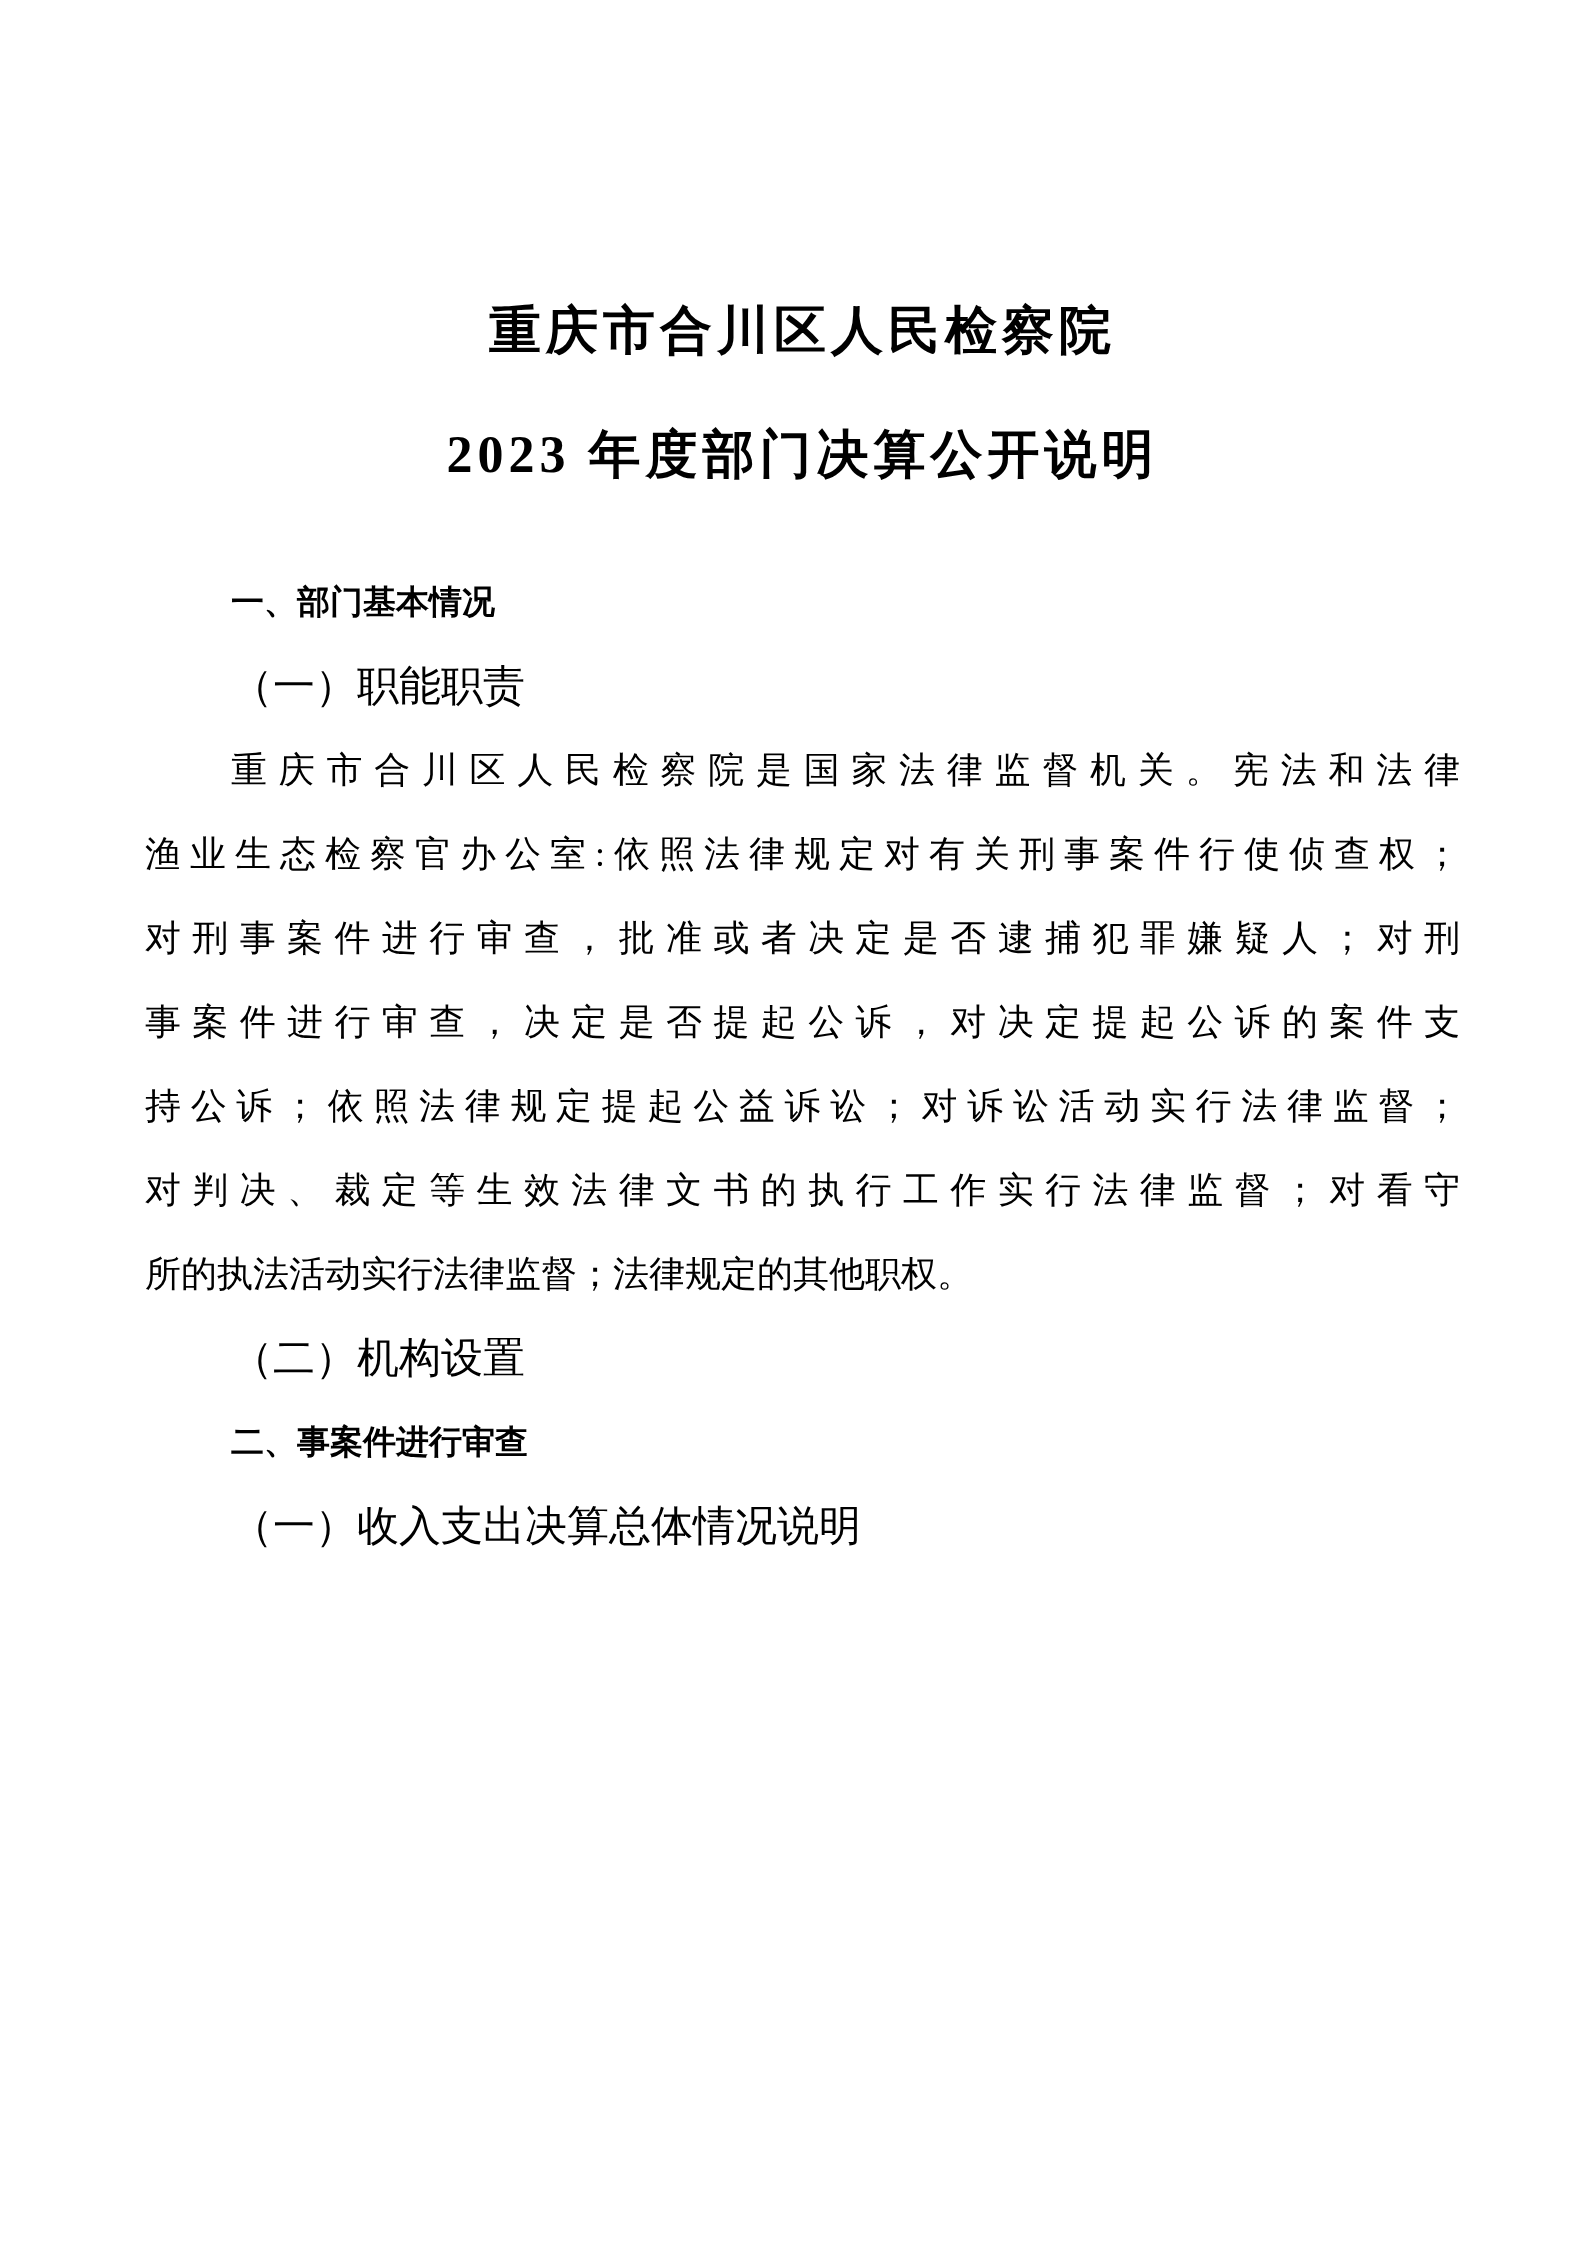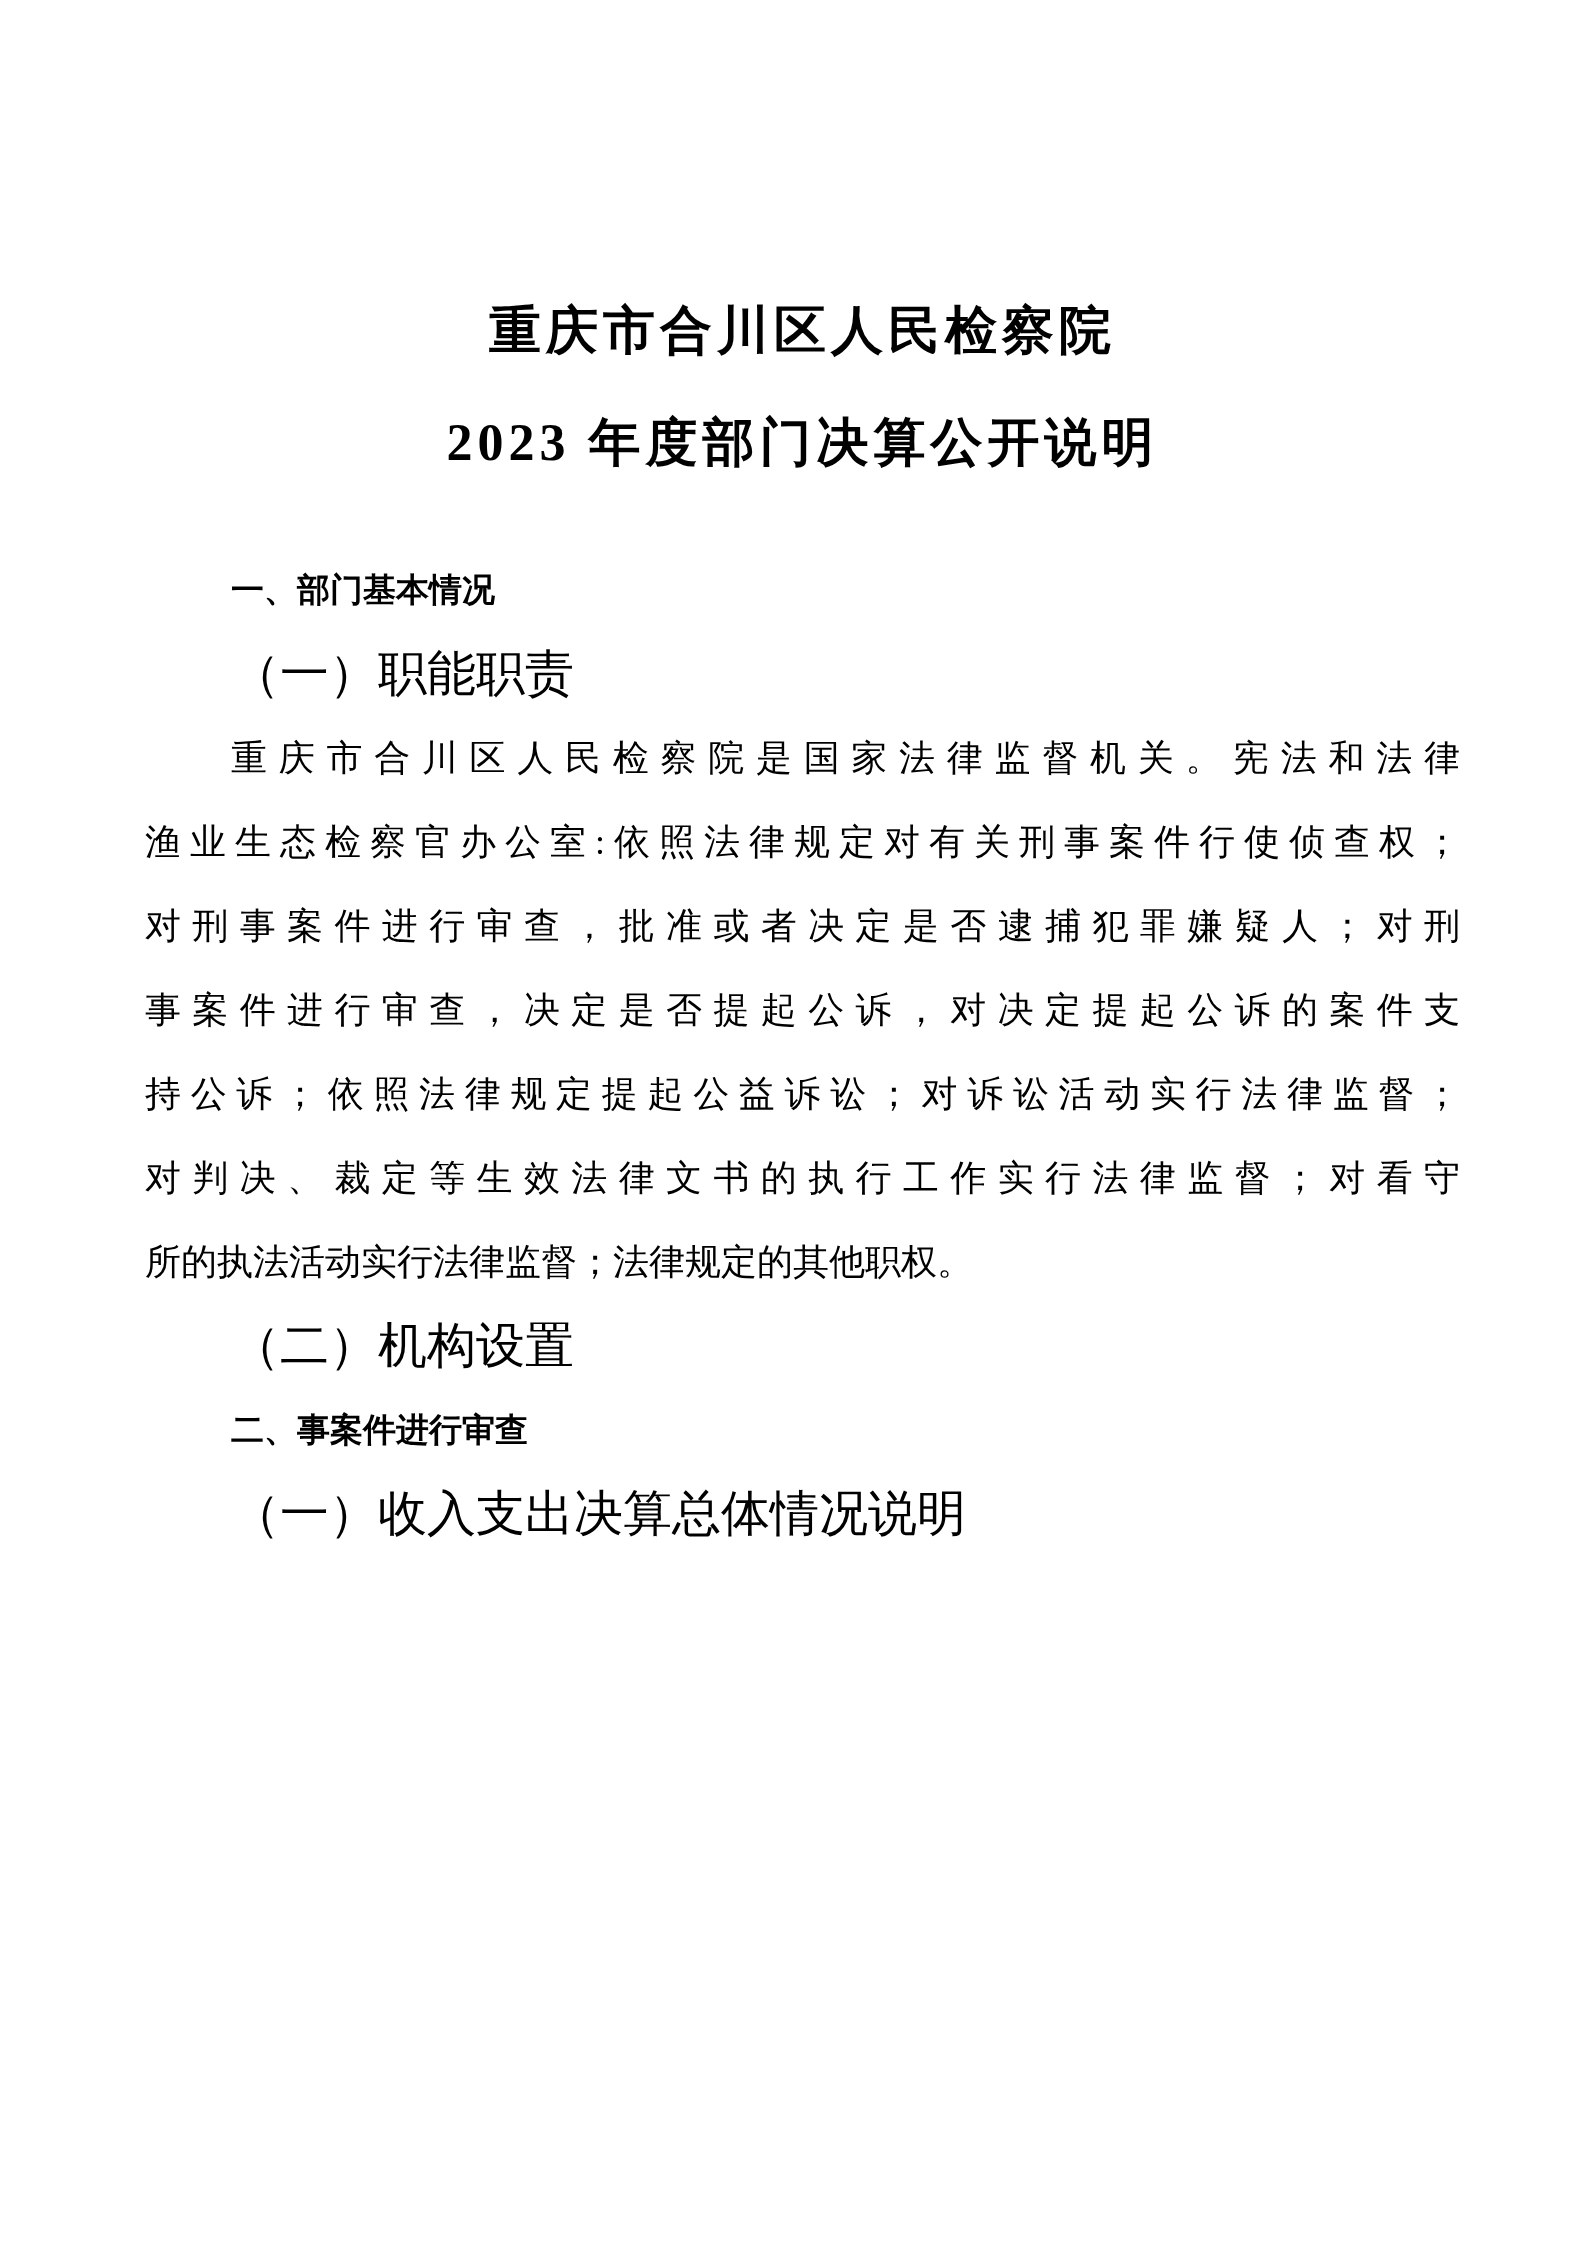--- a/index.html
+++ b/index.html
@@ -23,38 +23,38 @@
   .doc-title {
     font-family: "Liberation Serif", serif;
     font-weight: 700;
     font-size: 52px;
     line-height: 70px;
     text-align: center;
     letter-spacing: 5px;
     margin: 0;
   }
   .doc-title.second {
-    margin-top: 42px;
+    margin-top: 54px;
   }
   
   .h1 {
     font-family: "Liberation Sans", sans-serif;
     font-weight: 700;
     font-size: 33px;
     line-height: 84px;
     padding-left: 86px;
     margin: 0;
   }
   .h1.first {
     margin-top: 70px;
   }
   
   .h2 {
     font-family: "Liberation Serif", serif;
-    font-size: 49px;
+    font-size: 42px;
     line-height: 84px;
     padding-left: 86px;
     margin: 0;
   }
   
   .para { margin: 0; }
   .bline {
     font-family: "Liberation Serif", serif;
     font-size: 36px;
     line-height: 84px;

